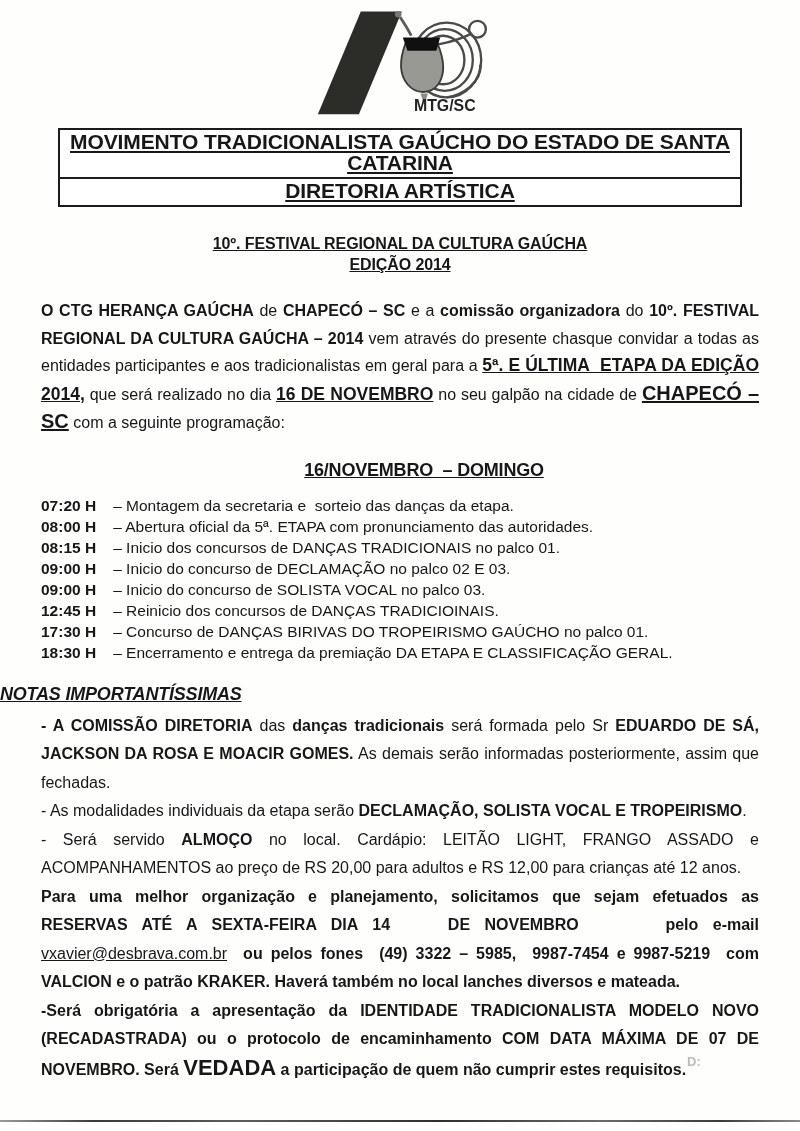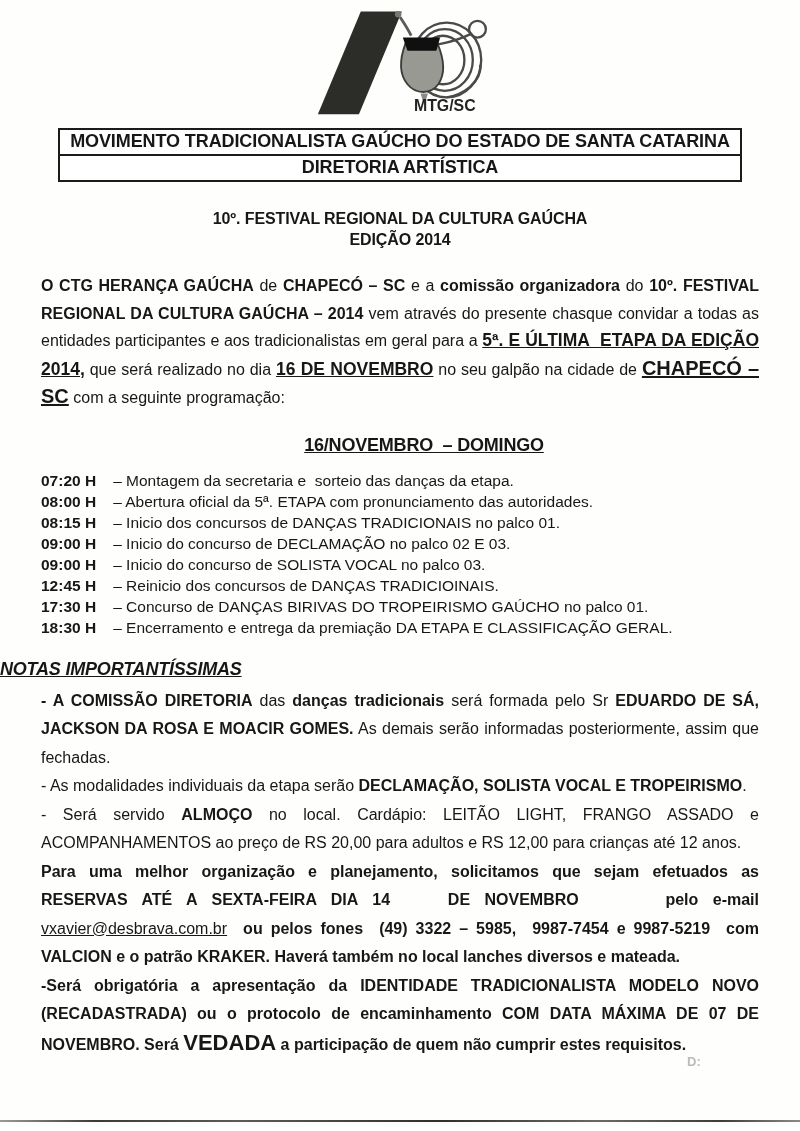--- a/index.html
+++ b/index.html
@@ -14,25 +14,25 @@
   .page{position:relative;width:800px;height:1127px;background:#fefefd;}
 
   
   .logo-wrap{padding-top:4px;text-align:center;height:114px;}
   .logo-wrap svg{display:inline-block;}
 
   
   .header-box{margin:10px 58px 0 58px;border:2px solid #1b1b1b;background:#fff;}
   .hrow{text-align:center;padding:2px 0 3px 0;line-height:19px;}
   .hrow1{border-bottom:2px solid #1b1b1b;}
-  .hu{font-weight:bold;font-size:18px;letter-spacing:-0.1px;}
+  .hu{font-weight:bold;font-size:21px;text-decoration:underline;letter-spacing:-0.1px;}
 
   
   .title{margin-top:26px;text-align:center;line-height:21px;}
-  .tt{font-weight:bold;font-size:16px;letter-spacing:-0.1px;}
+  .tt{font-weight:bold;font-size:16px;text-decoration:underline;letter-spacing:-0.1px;}
 
   
   .intro{margin:22px 41px 0 41px;text-align:justify;font-size:16px;line-height:27.5px;}
   .b{font-weight:bold;}
   .bu{font-weight:bold;text-decoration:underline;font-size:17.5px;}
   .bu2{font-weight:bold;text-decoration:underline;font-size:20px;}
 
   
   .sched-head{margin-top:23px;text-align:center;padding-left:48px;}
   .sh{font-weight:bold;font-size:18px;text-decoration:underline;letter-spacing:-0.2px;}

